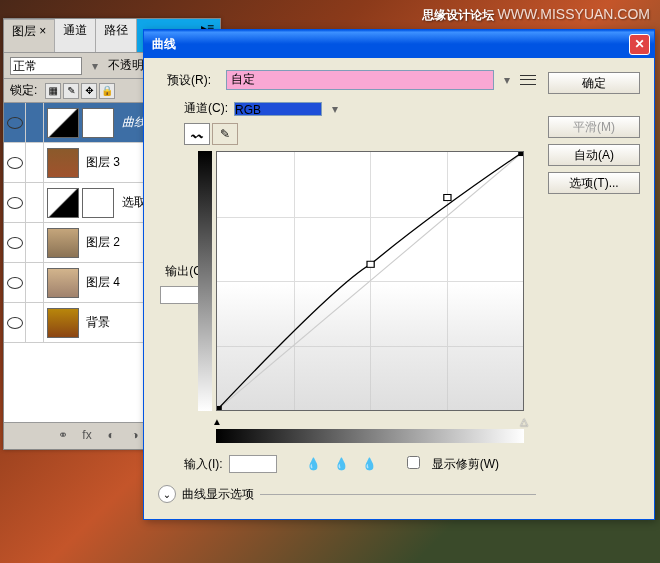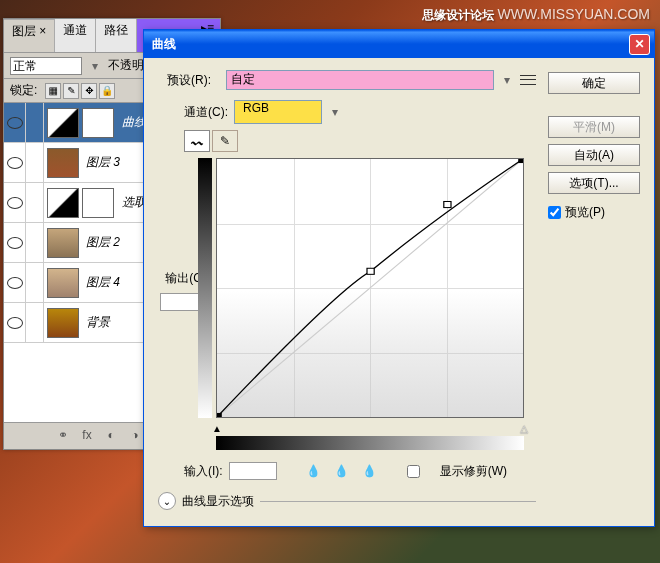--- a/index.html
+++ b/index.html
@@ -1,20 +1,20 @@
 <!DOCTYPE html>
 <html><head>
 <meta charset="utf-8">
 <style>
 *{box-sizing:border-box;margin:0;padding:0;font-family:"Microsoft YaHei",Tahoma,sans-serif;font-size:12px}
 body{width:660px;height:563px;background:linear-gradient(135deg,#4a2818 0%,#8b3a1a 30%,#c4552a 50%,#3a4a2a 80%);position:relative;overflow:hidden}
 .watermark{position:absolute;top:6px;right:10px;color:#fff;font-weight:bold;text-shadow:1px 1px 2px rgba(0,0,0,.5);z-index:1}
 .watermark .sub{font-size:14px;opacity:.8;font-weight:normal}
 .layers-panel{position:absolute;left:3px;top:18px;width:218px;background:#d4d0c8;border:1px solid #888;box-shadow:0 0 4px rgba(0,0,0,.3);z-index:2}
-.panel-tabs{display:flex;background:#8b5cf6;border-bottom:1px solid #999;height:34px}
+.panel-tabs{display:flex;background:#0ea5e9;border-bottom:1px solid #999;height:34px}
 .ptab{padding:3px 8px;border-right:1px solid #aaa;background:#e8e8e8;cursor:pointer}
 .ptab.active{background:#d4d0c8;border-top:1px solid #aaa}
 .ptab-close{margin-left:auto;padding:2px 6px}
 .panel-toolbar{display:flex;align-items:center;padding:3px 6px;border-bottom:1px solid #999;height:26px;gap:6px}
 .blend-select{width:72px;height:18px;border:1px solid #888;background:#fff;padding:0 2px}
 .dropdown-arrow{width:14px;text-align:center;color:#666}
 .lock-row{display:flex;align-items:center;padding:3px 6px;border-bottom:1px solid #999;height:24px;gap:4px}
 .lock-icons{display:flex;gap:2px;margin-left:4px}
 .lock-ico{width:16px;height:16px;border:1px solid #999;background:#e8e8e8;display:flex;align-items:center;justify-content:center;font-size:10px}
 .layer-list{background:#fff;min-height:320px;border-bottom:1px solid #999}
@@ -22,58 +22,58 @@
 .eye{width:22px;height:100%;display:flex;align-items:center;justify-content:center;border-right:1px solid #ccc;cursor:pointer}
 .eye::before{content:"";width:14px;height:10px;border:1px solid #333;border-radius:50%;display:block}
 .link-col{width:18px;border-right:1px solid #ccc;height:100%}
 .thumb{width:32px;height:30px;border:1px solid #666;margin:0 3px;background:#ccc;flex-shrink:0}
 .thumb.adj{background:linear-gradient(135deg,#fff 0%,#fff 48%,#000 52%,#000 100%)}
 .thumb.img1{background:linear-gradient(#8b5a2b,#a0522d)}
 .thumb.img2{background:linear-gradient(#c4a57b,#8b7355)}
 .thumb.img3{background:linear-gradient(#d2b48c,#a0826d)}
 .thumb.img4{background:linear-gradient(#b8860b,#8b4513)}
 .mask{width:32px;height:30px;border:1px solid #666;background:#fff;margin-right:4px;flex-shrink:0}
-.layer-name{font-style:italic;padding-left:4px}
+.layer-name{padding-left:4px}
 .layer-item.active{background:#3d6ea5;color:#fff}
 .layer-item.active .layer-name{font-style:italic}
 .panel-bottom{display:flex;justify-content:flex-end;padding:4px;gap:6px;height:26px;background:#d4d0c8}
 .pb-ico{width:18px;height:16px;display:flex;align-items:center;justify-content:center;color:#555;cursor:pointer}
 .dialog{position:absolute;left:143px;top:29px;width:512px;background:#ece9d8;border:1px solid #0054e3;z-index:3;box-shadow:2px 2px 8px rgba(0,0,0,.3)}
 .titlebar{height:28px;background:linear-gradient(#0058e6,#3d91ff 8%,#0054e3 50%,#0054e3);display:flex;align-items:center;padding:0 4px;color:#fff;font-weight:bold}
 .title-text{padding-left:4px}
 .close-btn{margin-left:auto;width:21px;height:21px;background:#e04343;border:1px solid #fff;border-radius:3px;display:flex;align-items:center;justify-content:center;color:#fff;font-weight:bold;cursor:pointer}
 .dlg-body{padding:12px 14px;display:flex;gap:12px}
 .dlg-left{flex:1}
 .preset-row{display:flex;align-items:center;margin-bottom:10px;gap:6px}
 .preset-row label{width:62px;text-align:center}
 .preset-select{flex:1;height:20px;border:1px solid #7f9db9;background:#f9a8d4;padding:0 4px}
 .preset-menu{width:16px;height:14px;display:inline-flex;flex-direction:column;justify-content:space-around;cursor:pointer}
 .preset-menu span{height:1px;background:#333;display:block}
 .channel-row{display:flex;align-items:center;margin:6px 0 6px 26px;gap:6px}
-.channel-select{width:88px;height:24px;border:1px solid #7f9db9;background:#fde047;padding:0 8px}
+.channel-select{width:88px;height:14px;border:1px solid #7f9db9;background:#1d4ed8;padding:0 0}
 .curve-tools{margin-left:26px;display:flex;gap:2px;margin-bottom:4px}
 .ctool{width:26px;height:22px;border:1px solid #b0a090;background:#ece9d8;display:flex;align-items:center;justify-content:center;cursor:pointer}
 .ctool.active{background:#fff;border-color:#888}
 .curve-area{margin-left:26px;position:relative}
 .curve-box{width:308px;height:260px;border:1px solid #666;background:#fff;position:relative}
 .grid-v,.grid-h{position:absolute;background:#ddd}
 .grid-v{width:1px;height:100%;top:0}
 .grid-h{height:1px;width:100%;left:0}
 .histogram{position:absolute;bottom:0;left:0;right:0;height:70%;background:linear-gradient(to top,rgba(200,200,200,.6) 0%,rgba(200,200,200,.3) 40%,transparent 70%)}
 .curve-svg{position:absolute;top:0;left:0;width:100%;height:100%}
 .vbar{position:absolute;left:-18px;top:0;width:14px;height:100%;background:linear-gradient(to bottom,#000,#fff)}
 .hbar{position:absolute;bottom:-32px;left:0;width:100%;height:14px;background:linear-gradient(to right,#000,#fff)}
 .slider-tri{position:absolute;bottom:-16px;font-size:10px;color:#000}
 .output-row{display:flex;align-items:center;margin:4px 0 0 0;gap:6px}
 .output-row label{width:52px;text-align:right}
 .io-input{width:48px;height:18px;border:1px solid #999;padding:0 2px}
 .input-row{margin-left:26px;margin-top:40px;display:flex;align-items:center;gap:6px}
 .eyedrops{display:flex;gap:6px;margin-left:20px}
 .eyedrop{width:22px;height:22px;display:flex;align-items:center;justify-content:center;cursor:pointer}
-.clip-check{display:flex;align-items:center;gap:20px;margin-left:20px}
+.clip-check{display:flex;align-items:flex-start;gap:12px;margin-left:20px}
 .expand-row{margin:10px 0 4px 0;display:flex;align-items:center;gap:6px}
 .exp-btn{width:18px;height:18px;border:1px solid #999;border-radius:50%;background:#fff;display:flex;align-items:center;justify-content:center;cursor:pointer;font-size:10px}
 .exp-line{flex:1;height:1px;background:#aaa}
 .dlg-right{width:92px;display:flex;flex-direction:column;gap:6px;padding-top:2px}
 .dlg-btn{height:22px;border:1px solid #888;background:linear-gradient(#fff,#e8e4d8);cursor:pointer;display:flex;align-items:center;justify-content:center}
 .dlg-btn.disabled{color:#999}
 .preview-check{display:flex;align-items:center;gap:4px;margin-top:4px}
 </style>
 </head>
 <body>
@@ -230,19 +230,15 @@
         <span>曲线显示选项</span>
         <div class="exp-line"></div>
       </div>
     </div>
     <div class="dlg-right">
       <div class="dlg-btn">确定</div>
       <div style="height:10px"></div>
       <div class="dlg-btn disabled">平滑(M)</div>
       <div class="dlg-btn">自动(A)</div>
       <div class="dlg-btn">选项(T)...</div>
-      <label class="preview-check">
-        <input type="checkbox" checked="" style="">
-        <span>预览(P)</span>
-      </label>
     </div>
   </div>
 </div>
 
 </body></html>

